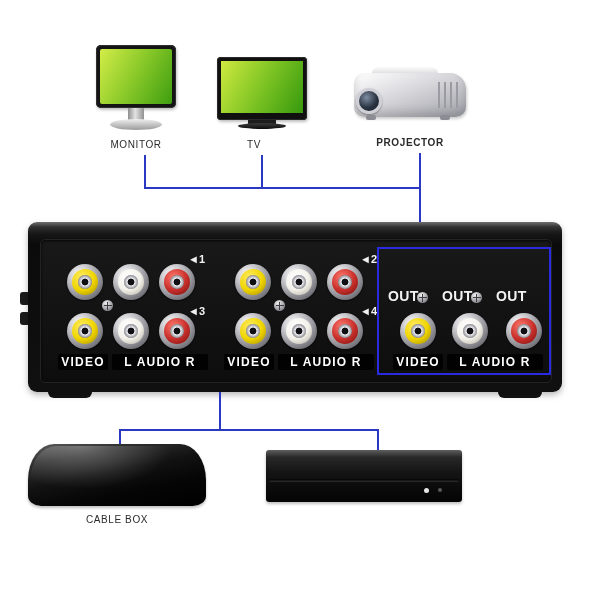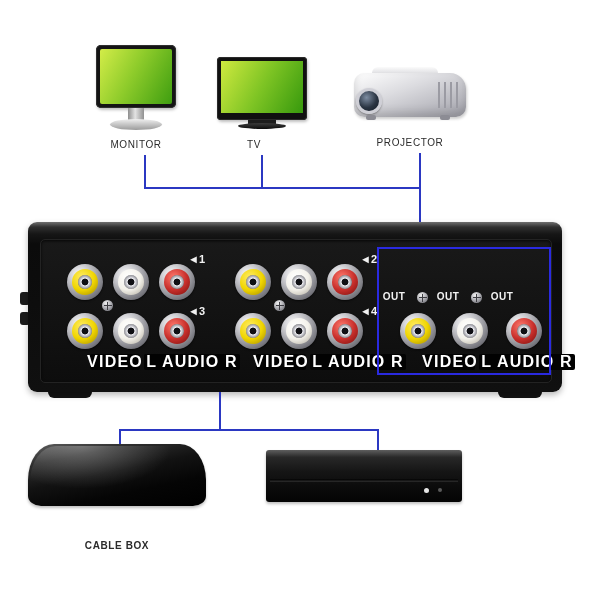--- a/index.html
+++ b/index.html
@@ -39,22 +39,22 @@
   .jack::after{content:"";position:absolute;inset:11px;border-radius:50%;background:radial-gradient(circle,#101014 0 3px,#ededf1 3.8px,#b8b8be 55%,#7b7b83 100%);box-shadow:inset 0 0 1px rgba(0,0,0,.5);}
   .jack.yellow::before{background:radial-gradient(circle at 38% 32%,#ffec66,var(--jack_yellow,#f0d500) 52%,#a78f00 96%);}
   .jack.white::before{background:radial-gradient(circle at 38% 32%,#ffffff,var(--jack_white,#f3f1ea) 52%,#b3aea1 96%);}
   .jack.red::before{background:radial-gradient(circle at 38% 32%,#ff7a6e,var(--jack_red,#c9302c) 52%,#7e100e 96%);}
 
   .screw{position:absolute;width:11px;height:11px;border-radius:50%;background:radial-gradient(circle at 38% 30%,#f2f2f2,#a3a3a9 55%,#5d5d63);}
   .screw::before{content:"";position:absolute;left:1.5px;right:1.5px;top:4.75px;height:1.5px;background:#3d3d42;}
   .screw::after{content:"";position:absolute;top:1.5px;bottom:1.5px;left:4.75px;width:1.5px;background:#3d3d42;}
 
   .in-label{position:absolute;color:#f2f2f2;font-size:11px;font-weight:bold;line-height:12px;}
-  .out-label{position:absolute;color:#f2f2f2;font-size:10px;font-weight:bold;letter-spacing:.4px;line-height:11px;text-align:center;}
-  .port-bar{position:absolute;top:132px;height:16px;background:#020202;border-radius:2px;color:#fff;font-size:16px;font-weight:bold;letter-spacing:1.2px;display:flex;align-items:center;justify-content:center;margin-left:32px;}
+  .out-label{position:absolute;color:#f2f2f2;font-size:14px;font-weight:bold;letter-spacing:.4px;line-height:11px;text-align:center;padding-left:8px;}
+  .port-bar{position:absolute;top:132px;height:16px;background:#020202;border-radius:2px;color:#fff;font-size:12px;font-weight:bold;letter-spacing:1.2px;display:flex;align-items:center;justify-content:center;}
 
   
   .cb-body{position:absolute;left:28px;top:444px;width:178px;height:62px;border-radius:26px 26px 13px 13px / 36px 36px 10px 10px;background:linear-gradient(168deg,#606060 0%,#2e2e2e 22%,#121212 46%,#050505 70%,#000 100%);box-shadow:0 2px 3px rgba(0,0,0,.25);}
   .cb-body::before{content:"";position:absolute;inset:2px;border-radius:inherit;background:radial-gradient(ellipse at 30% 0%,rgba(255,255,255,.28),rgba(255,255,255,0) 52%);}
 
   
   .mb-body{position:absolute;left:266px;top:450px;width:196px;height:52px;border-radius:3px;background:linear-gradient(180deg,#5e5e5e 0%,#282828 14%,#151515 42%,#0a0a0a 75%,#040404 100%);box-shadow:0 2px 3px rgba(0,0,0,.25);}
   .mb-groove{position:absolute;left:4px;top:29px;width:188px;height:3px;background:linear-gradient(180deg,#000,#2e2e2e);}
   .mb-led{position:absolute;left:158px;top:38px;width:5px;height:5px;border-radius:50%;background:#e6e6e6;}
   .mb-dot{position:absolute;left:172px;top:38px;width:4px;height:4px;border-radius:50%;background:#5a5a5a;}
@@ -83,21 +83,21 @@
   <div class="dev-label" style="left:224px;top:139px;width:60px;">TV</div>
 
   <div>
     <div class="pj-top"></div>
     <div class="pj-body"></div>
     <div class="pj-lens"></div>
     <div class="pj-vents"></div>
     <div class="pj-foot" style="left:366px;top:115px;"></div>
     <div class="pj-foot" style="left:440px;top:115px;"></div>
   </div>
-  <div class="dev-label" style="left:355px;top:137px;width:110px;">PROJECTOR</div>
+  <div class="dev-label" style="left:355px;top:137px;width:110px;font-weight:bold;">PROJECTOR</div>
 
   <div class="wire" style="left:144px;top:155px;width:2px;height:32px;"></div>
   <div class="wire" style="left:261px;top:155px;width:2px;height:32px;"></div>
   <div class="wire" style="left:419px;top:153px;width:2px;height:34px;"></div>
   <div class="wire" style="left:144px;top:187px;width:277px;height:2px;"></div>
   <div class="wire" style="left:419px;top:187px;width:2px;height:40px;"></div>
 
   <div class="foot" style="left:48px;top:385px;"></div>
   <div class="foot" style="left:498px;top:385px;"></div>
   <div class="nub" style="top:292px;"></div>
@@ -145,21 +145,21 @@
 
     <div class="hl-rect"></div>
   </div>
 
   <div class="wire" style="left:219px;top:392px;width:2px;height:39px;"></div>
   <div class="wire" style="left:119px;top:429px;width:260px;height:2px;"></div>
   <div class="wire" style="left:119px;top:429px;width:2px;height:23px;"></div>
   <div class="wire" style="left:377px;top:429px;width:2px;height:23px;"></div>
 
   <div class="cb-body"></div>
-  <div class="dev-label" style="left:28px;top:540px;width:178px;font-weight:bold;">CABLE BOX</div>
+  <div class="dev-label" style="left:28px;top:514px;width:178px;">CABLE BOX</div>
 
   <div class="mb-body">
     <div class="mb-groove"></div>
     <div class="mb-led"></div>
     <div class="mb-dot"></div>
   </div>
 
 </div>
 
 </body></html>

